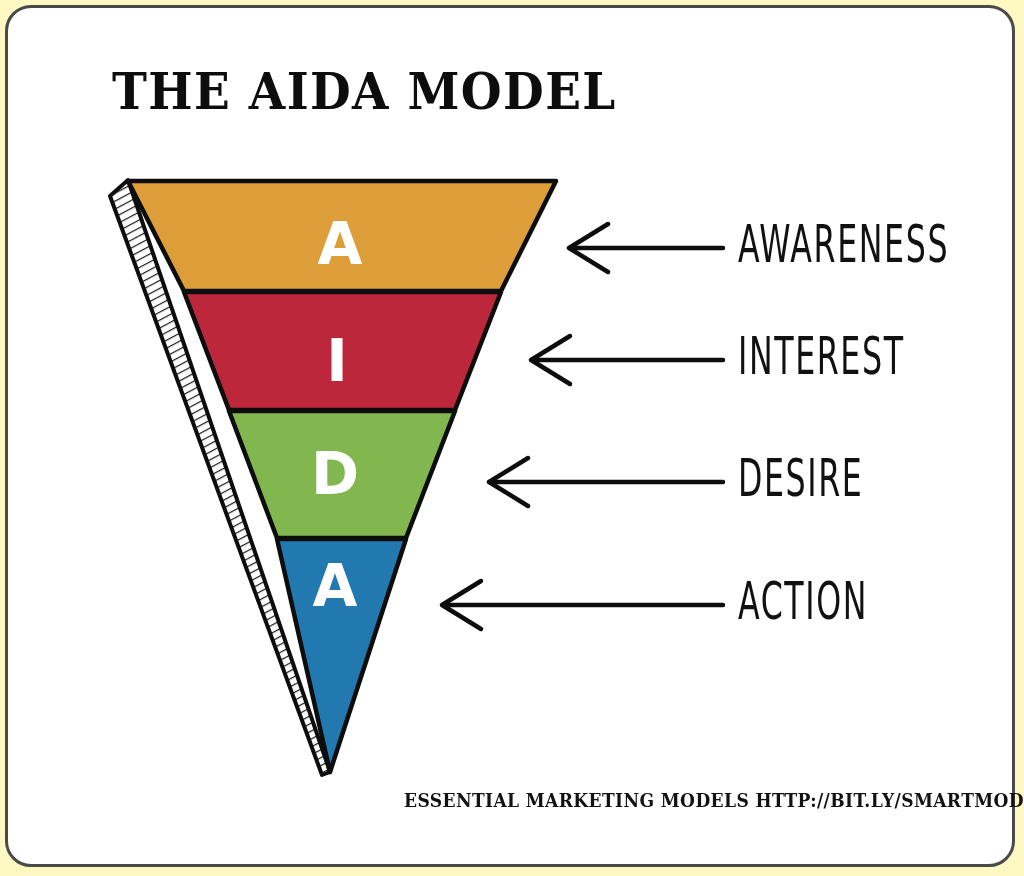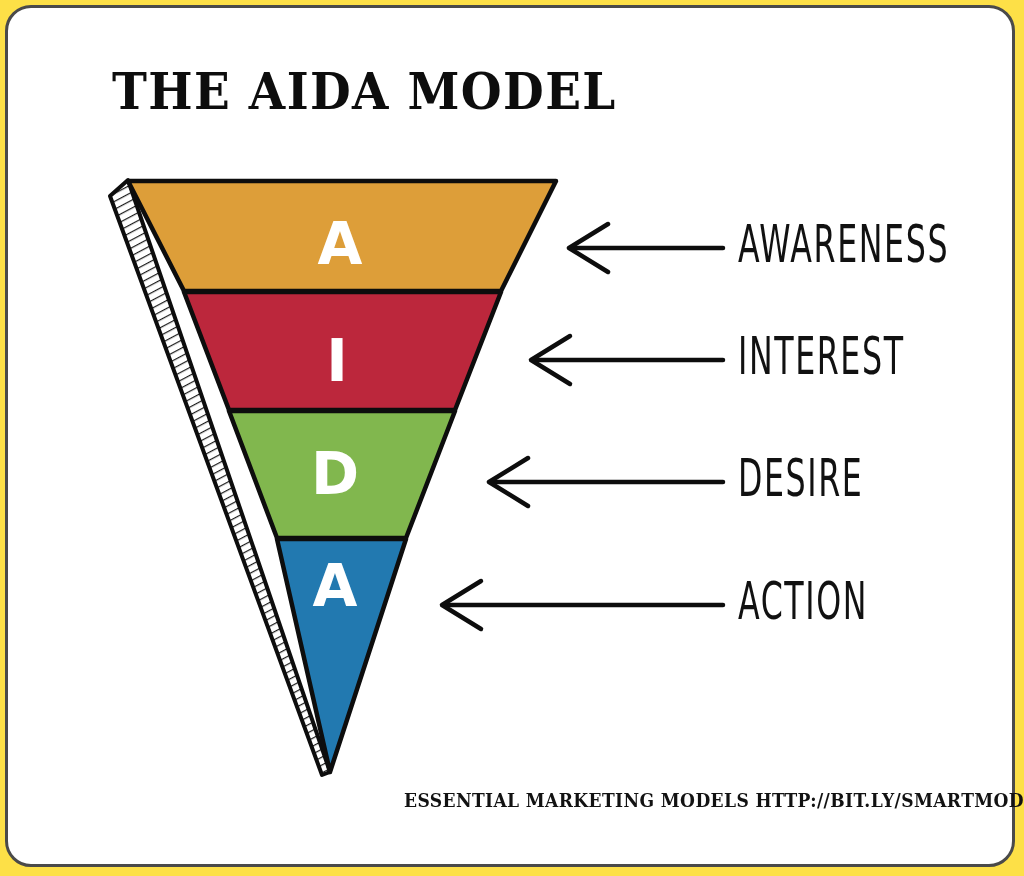--- a/index.html
+++ b/index.html
@@ -10,21 +10,21 @@
   body {
     width: 1024px;
     height: 876px;
     font-family: "DejaVu Sans", sans-serif;
     overflow: hidden;
   }
   #canvas {
     position: relative;
     width: 1024px;
     height: 876px;
-    background: #fde047;
+    background: #fef9c3;
   }
   
   .frame {
     position: absolute;
     left: 5px;
     top: 5px;
     width: 1010px;
     height: 862px;
     border: 3px solid #4a4a4a;
     border-radius: 26px;

